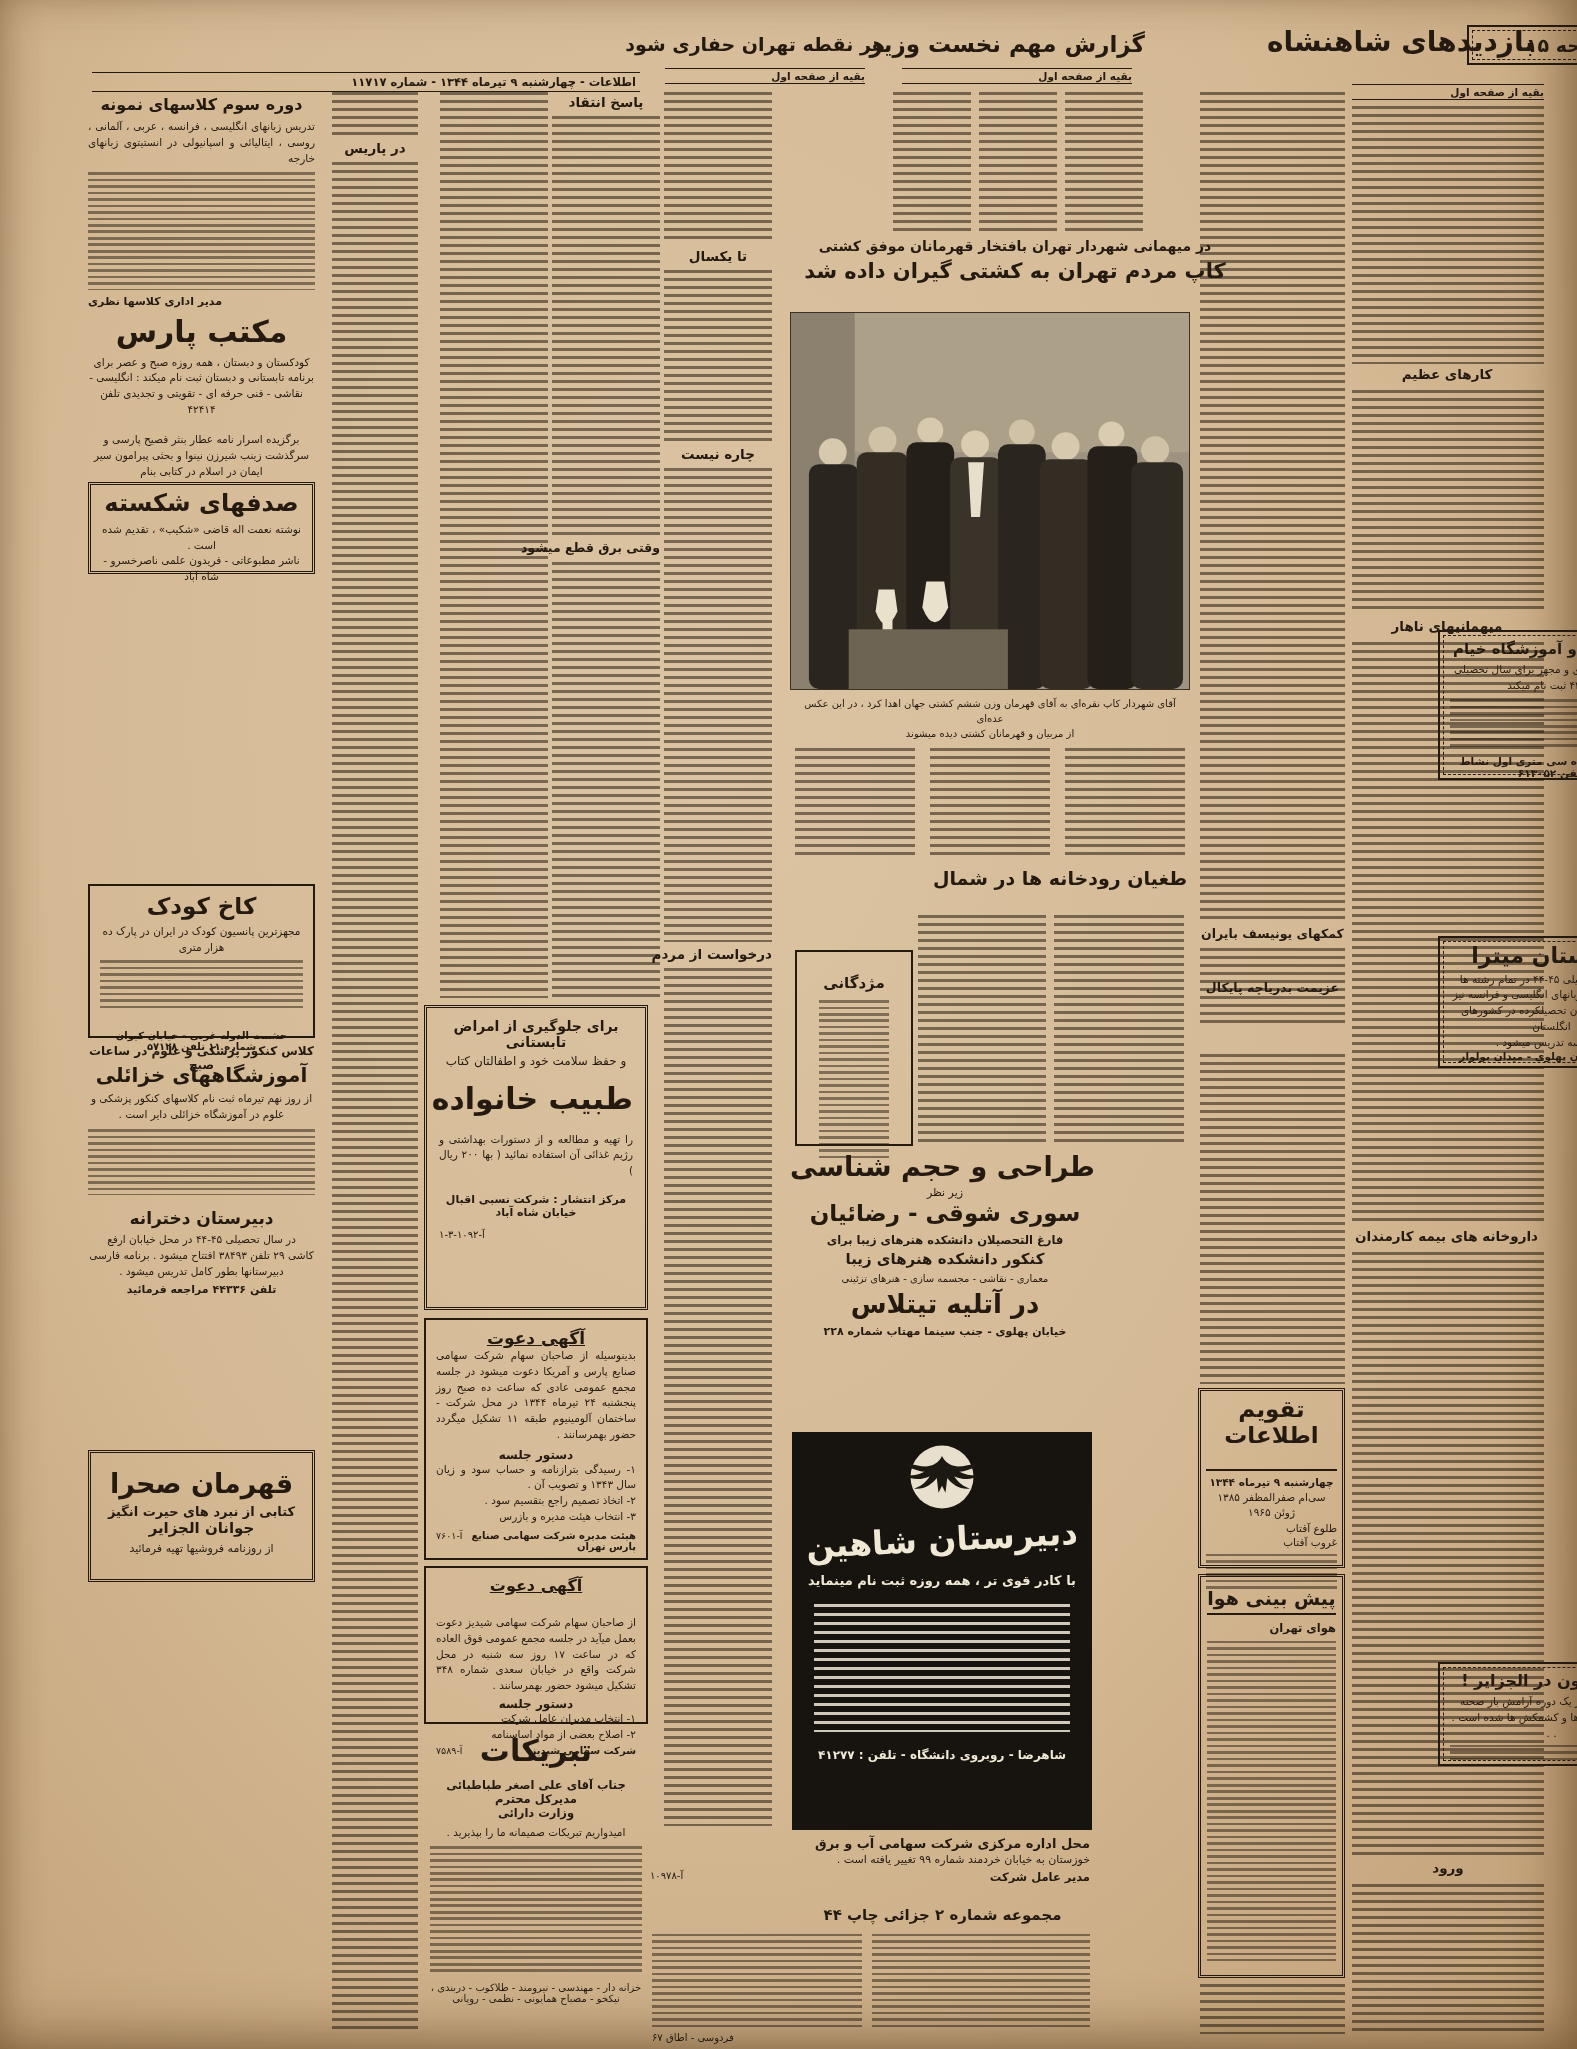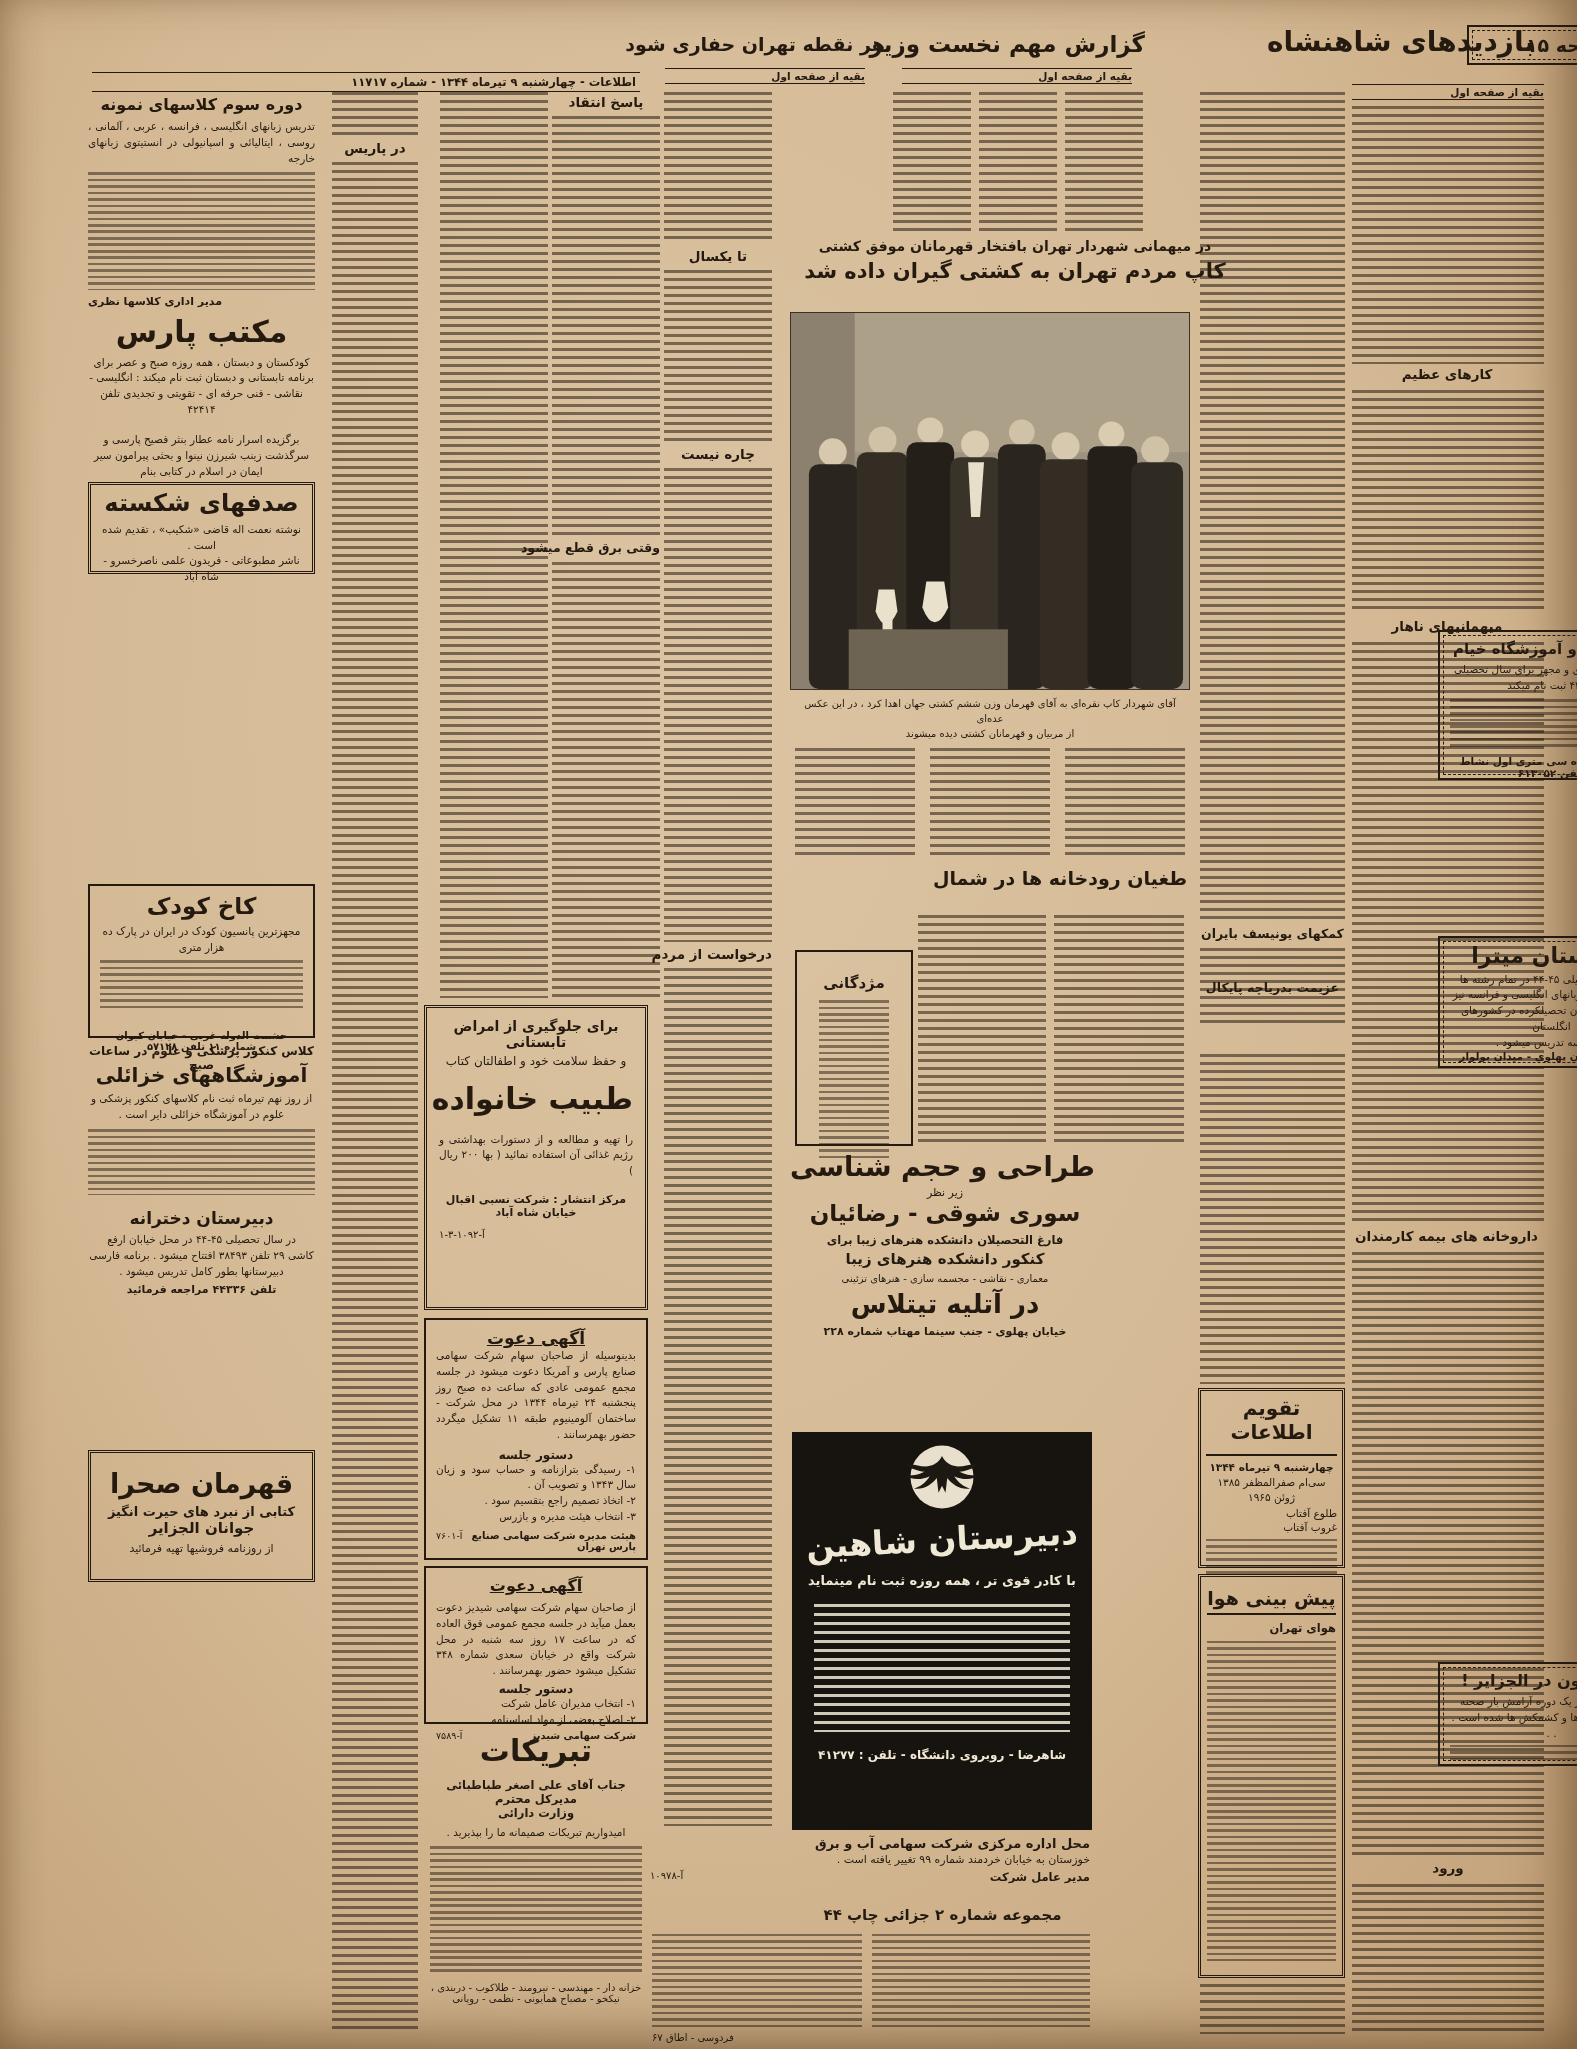--- a/index.html
+++ b/index.html
@@ -123,21 +123,21 @@
   <div class="abs sh" style="left:1382px;top:366px;width:130px">کارهای عظیم</div>
   <div class="abs fill" style="left:1352px;top:390px;width:192px;height:224px"></div>
   <div class="abs sh" style="left:1372px;top:618px;width:150px">میهمانیهای ناهار</div>
   <div class="abs fill" style="left:1352px;top:642px;width:192px;height:584px"></div>
   <div class="abs sh" style="left:1358px;top:1228px;width:180px">داروخانه های بیمه کارمندان</div>
   <div class="abs fill" style="left:1352px;top:1252px;width:192px;height:604px"></div>
   <div class="abs sh" style="left:1418px;top:1860px;width:60px">ورود</div>
   <div class="abs fill" style="left:1352px;top:1884px;width:192px;height:150px"></div>
 
   <div class="abs b2" style="left:1198px;top:1388px;width:147px;height:180px;padding:5px">
-    <div class="ctr bold" style="font-size:20px;border-bottom:2px solid #241a10;padding-bottom:10px">تقویم اطلاعات</div>
+    <div class="ctr bold" style="font-size:23px;border-bottom:2px solid #241a10;padding-bottom:21px">تقویم اطلاعات</div>
     <div class="ctr bold" style="font-size:10.5px;margin-top:5px">چهارشنبه ۹ تیرماه ۱۳۴۴</div>
     <div class="ctr" style="font-size:10.5px;margin-top:3px">سی‌ام صفرالمظفر ۱۳۸۵</div>
     <div class="ctr" style="font-size:10.5px;margin-top:3px">ژوئن ۱۹۶۵</div>
     <div style="font-size:10.5px;margin-top:4px">طلوع آفتاب</div>
     <div style="font-size:10.5px;margin-top:2px">غروب آفتاب</div>
     <div class="fill-s" style="margin-top:6px;height:36px"></div>
   </div>
 
   <div class="abs b2" style="left:1198px;top:1574px;width:147px;height:404px;padding:6px">
     <div class="ctr bold" style="font-size:19px;padding:4px 0;border-bottom:2px solid #241a10">پیش بینی هوا</div>
@@ -201,21 +201,21 @@
     <div class="sm">۲- اتخاذ تصمیم راجع بتقسیم سود .</div>
     <div class="sm">۳- انتخاب هیئت مدیره و بازرس</div>
     <div style="display:flex;justify-content:space-between;margin-top:5px">
       <span class="bold" style="font-size:10px">هیئت مدیره شرکت سهامی صنایع پارس تهران</span>
       <span style="font-size:9.5px">آ-۷۶۰۱</span>
     </div>
   </div>
 
   <div class="abs b1" style="left:424px;top:1566px;width:224px;height:158px;padding:8px 10px">
     <div class="ctr bold" style="font-size:16px;text-decoration:underline">آگهی دعوت</div>
-    <div class="sm" style="margin-top:5px">از صاحبان سهام شرکت سهامی شیدیز دعوت بعمل میآید در جلسه مجمع عمومی فوق العاده که در ساعت ۱۷ روز سه شنبه در محل شرکت واقع در خیابان سعدی شماره ۳۴۸ تشکیل میشود حضور بهمرسانند .</div>
+    <div class="sm" style="margin-top:20px">از صاحبان سهام شرکت سهامی شیدیز دعوت بعمل میآید در جلسه مجمع عمومی فوق العاده که در ساعت ۱۷ روز سه شنبه در محل شرکت واقع در خیابان سعدی شماره ۳۴۸ تشکیل میشود حضور بهمرسانند .</div>
     <div class="ctr bold" style="font-size:12px;margin-top:3px">دستور جلسه</div>
     <div class="sm">۱- انتخاب مدیران عامل شرکت</div>
     <div class="sm">۲- اصلاح بعضی از مواد اساسنامه</div>
     <div style="display:flex;justify-content:space-between;margin-top:3px">
       <span class="bold" style="font-size:10px">شرکت سهامی شیدیز</span>
       <span style="font-size:9.5px">آ-۷۵۸۹</span>
     </div>
   </div>
 
   <div class="abs" style="left:424px;top:1730px;width:224px;height:308px;padding:4px 6px">

